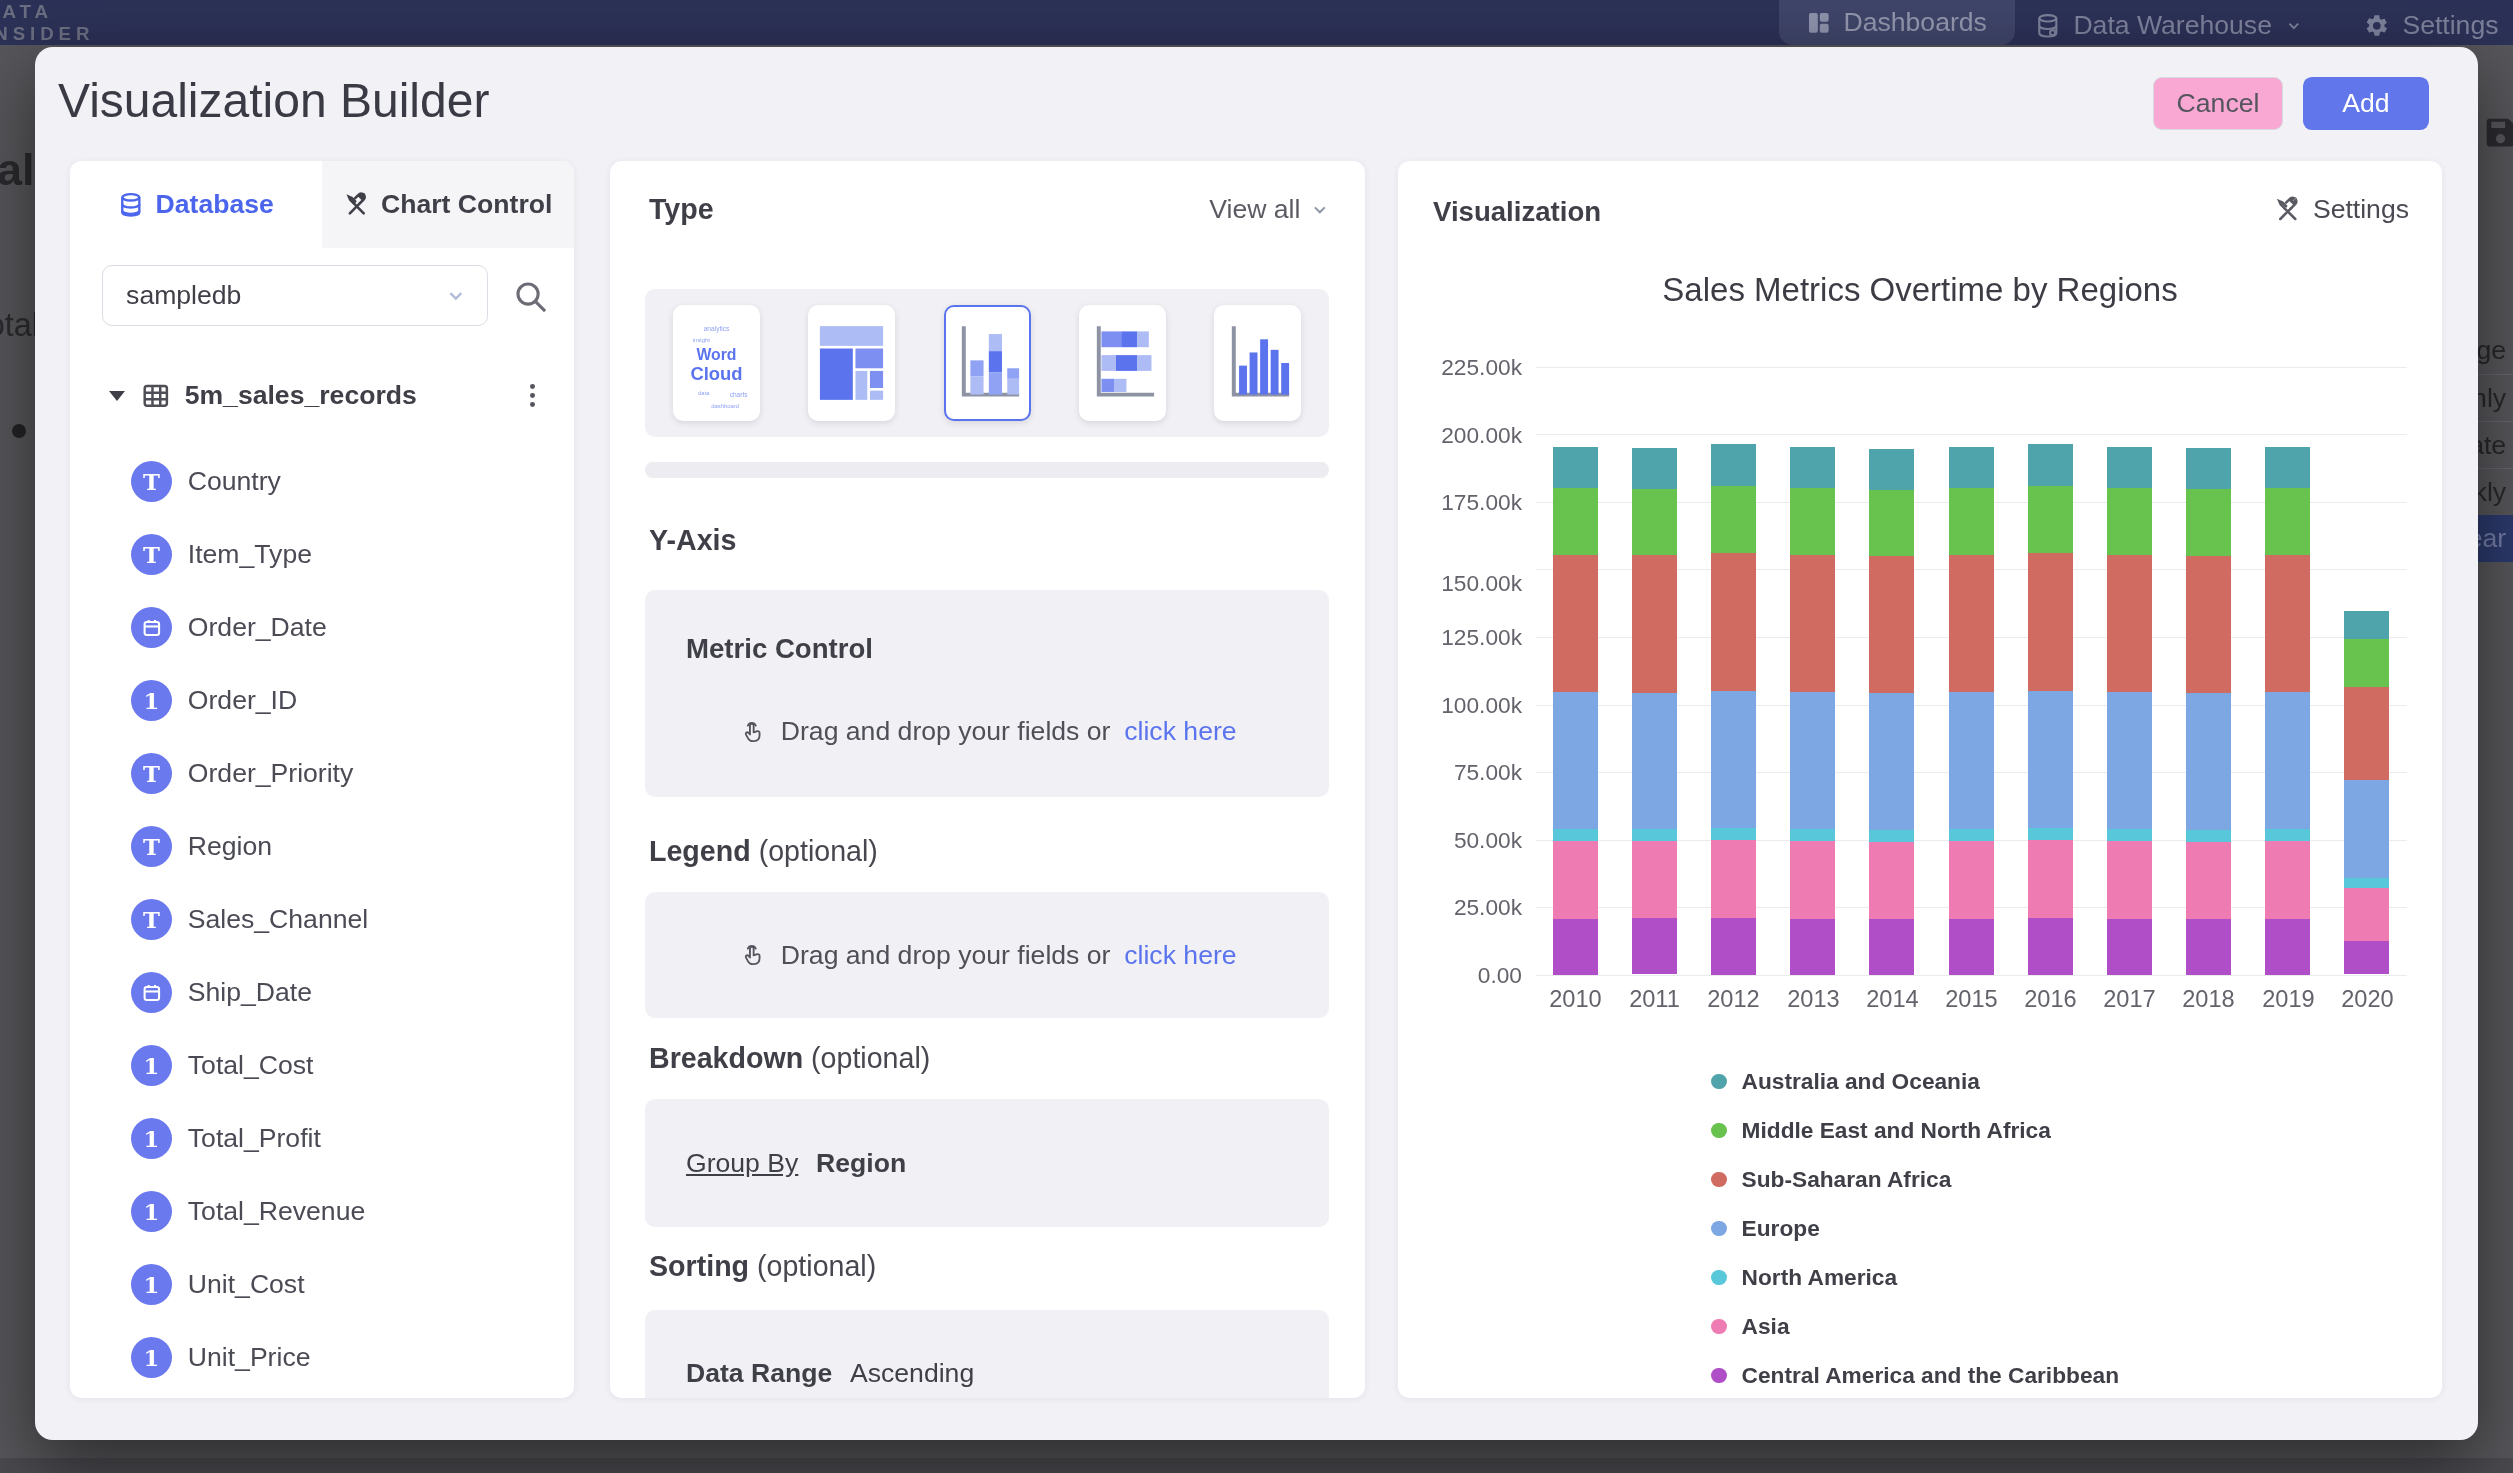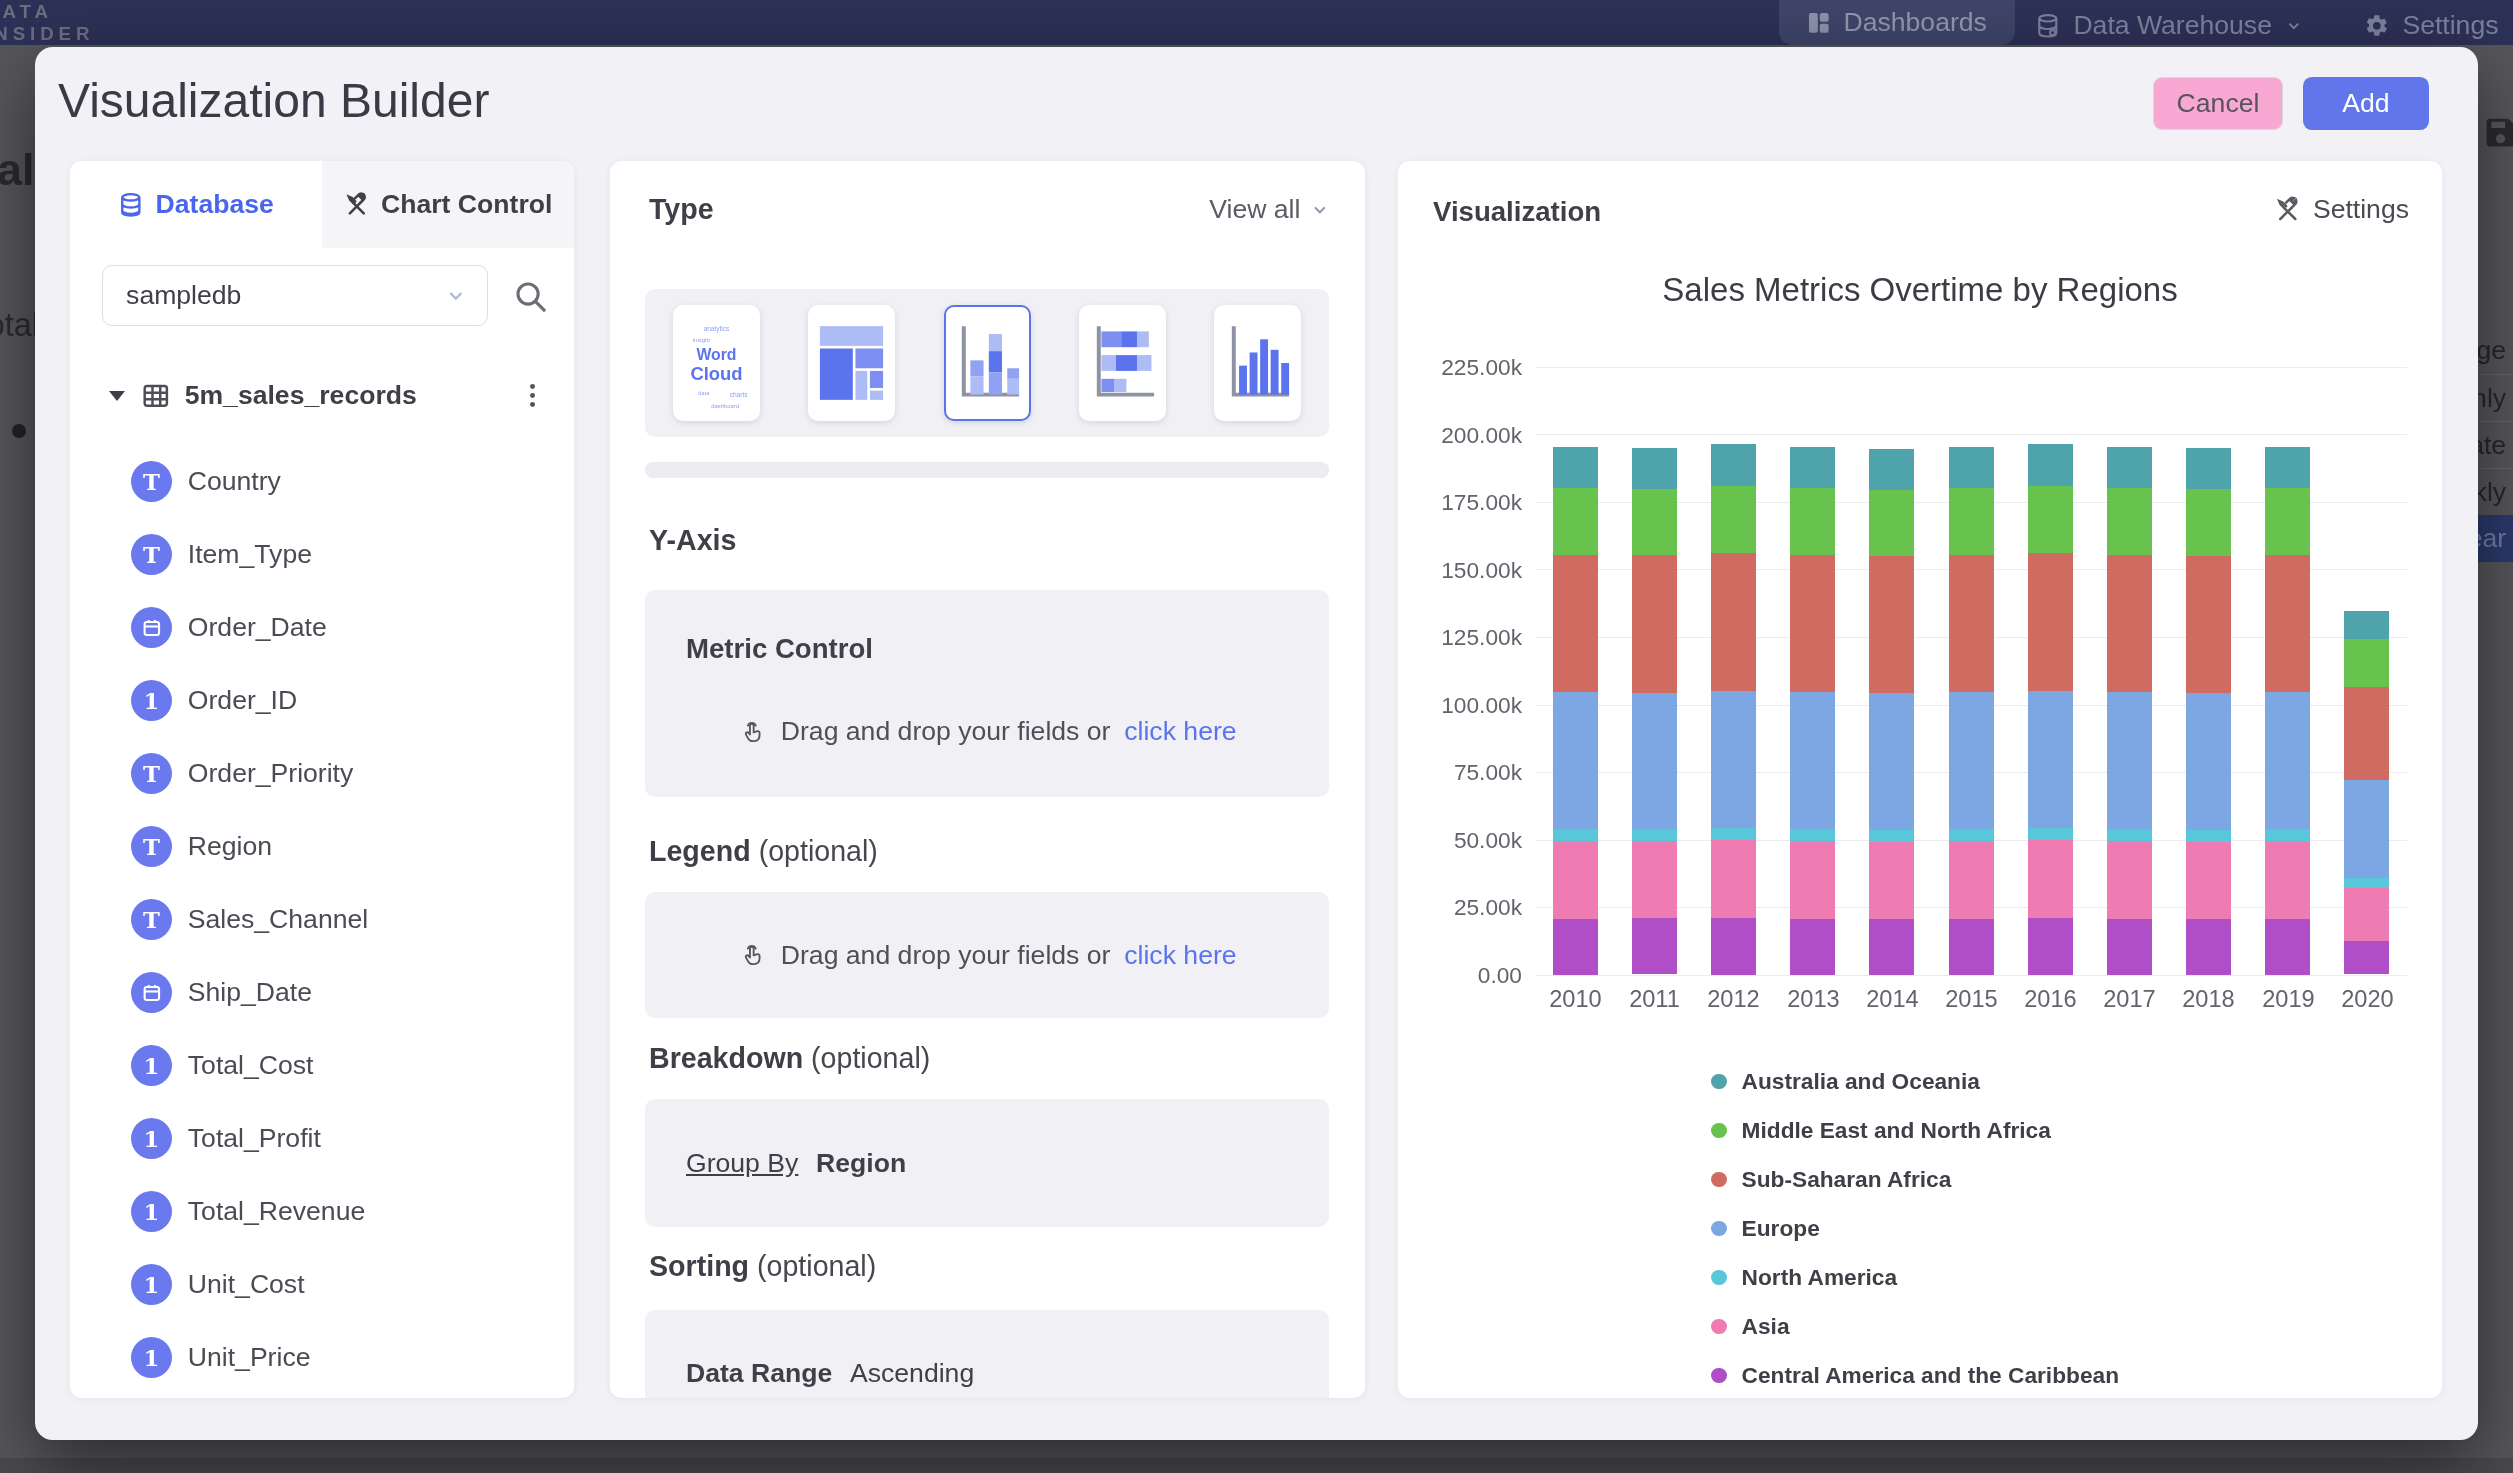--- a/index.html
+++ b/index.html
@@ -418,21 +418,21 @@
           <div class="ytick" style="top: 733px;">25.00k</div>
           <div class="gridline" style="top: 679px;"></div>
           <div class="ytick" style="top: 666px;">50.00k</div>
           <div class="gridline" style="top: 611px;"></div>
           <div class="ytick" style="top: 598px;">75.00k</div>
           <div class="gridline" style="top: 544px;"></div>
           <div class="ytick" style="top: 531px;">100.00k</div>
           <div class="gridline" style="top: 476px;"></div>
           <div class="ytick" style="top: 463px;">125.00k</div>
           <div class="gridline" style="top: 408px;"></div>
-          <div class="ytick" style="top: 396px;">150.00k</div>
+          <div class="ytick" style="top: 409px;">150.00k</div>
           <div class="gridline" style="top: 341px;"></div>
           <div class="ytick" style="top: 328px;">175.00k</div>
           <div class="gridline" style="top: 273px;"></div>
           <div class="ytick" style="top: 261px;">200.00k</div>
           <div class="gridline" style="top: 206px;"></div>
           <div class="ytick" style="top: 193px;">225.00k</div>
           <div class="vbar" style="left: 155px; top: 286px; height: 528px;">
             <div style="height: 7.77494%; background: rgb(79, 163, 171);"></div>
             <div style="height: 12.6343%; background: rgb(104, 194, 78);"></div>
             <div style="height: 26.087%; background: rgb(208, 107, 98);"></div>

